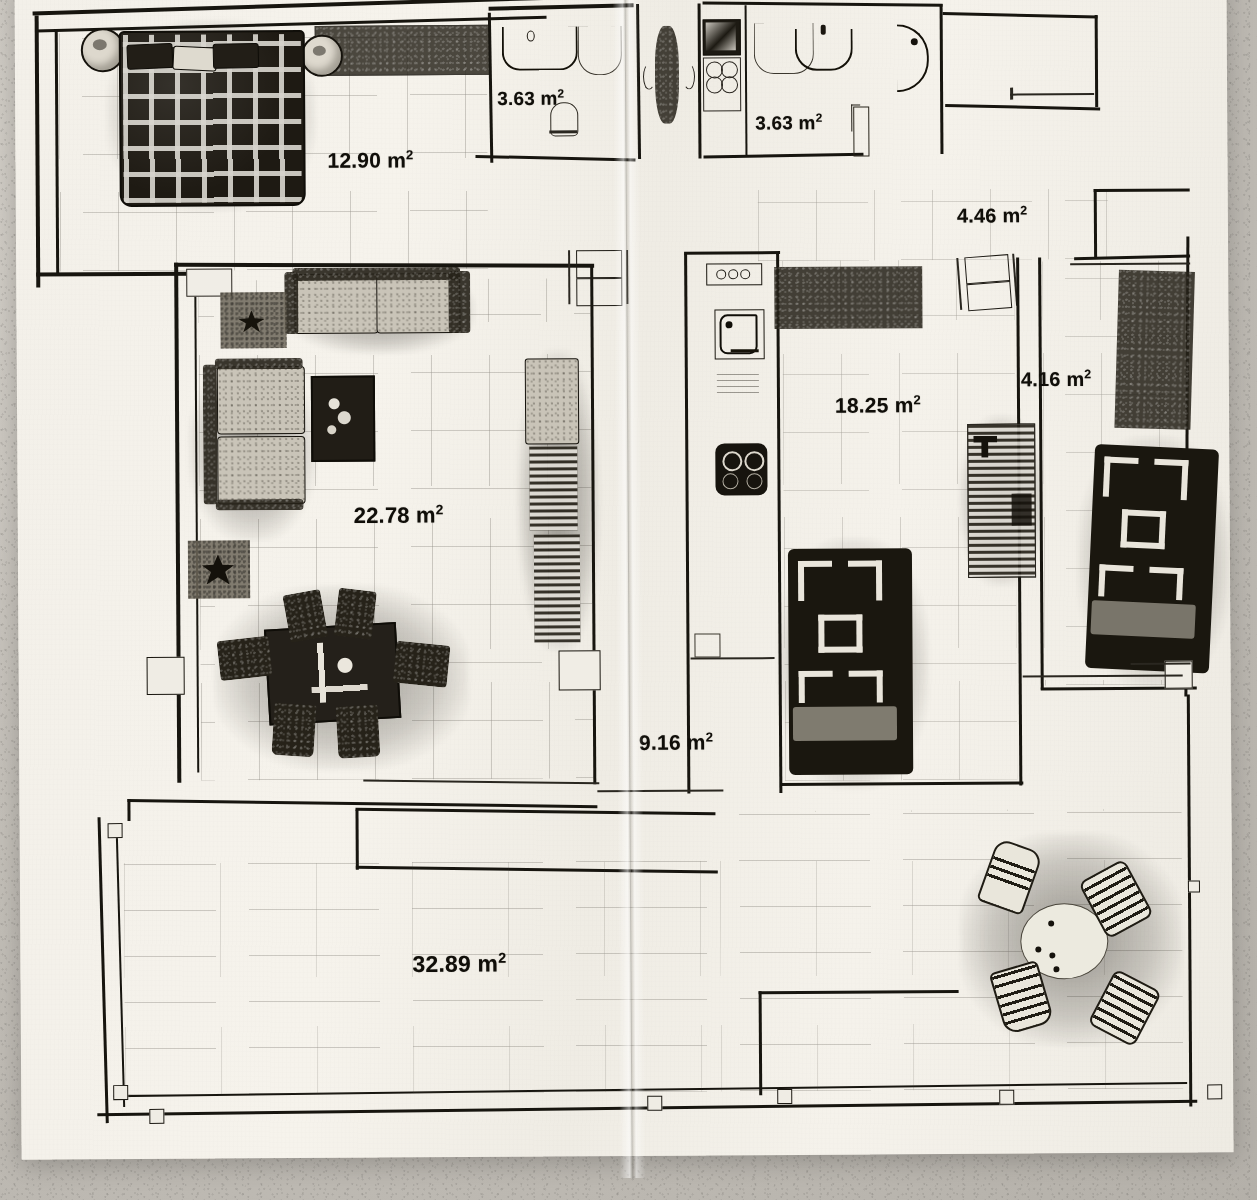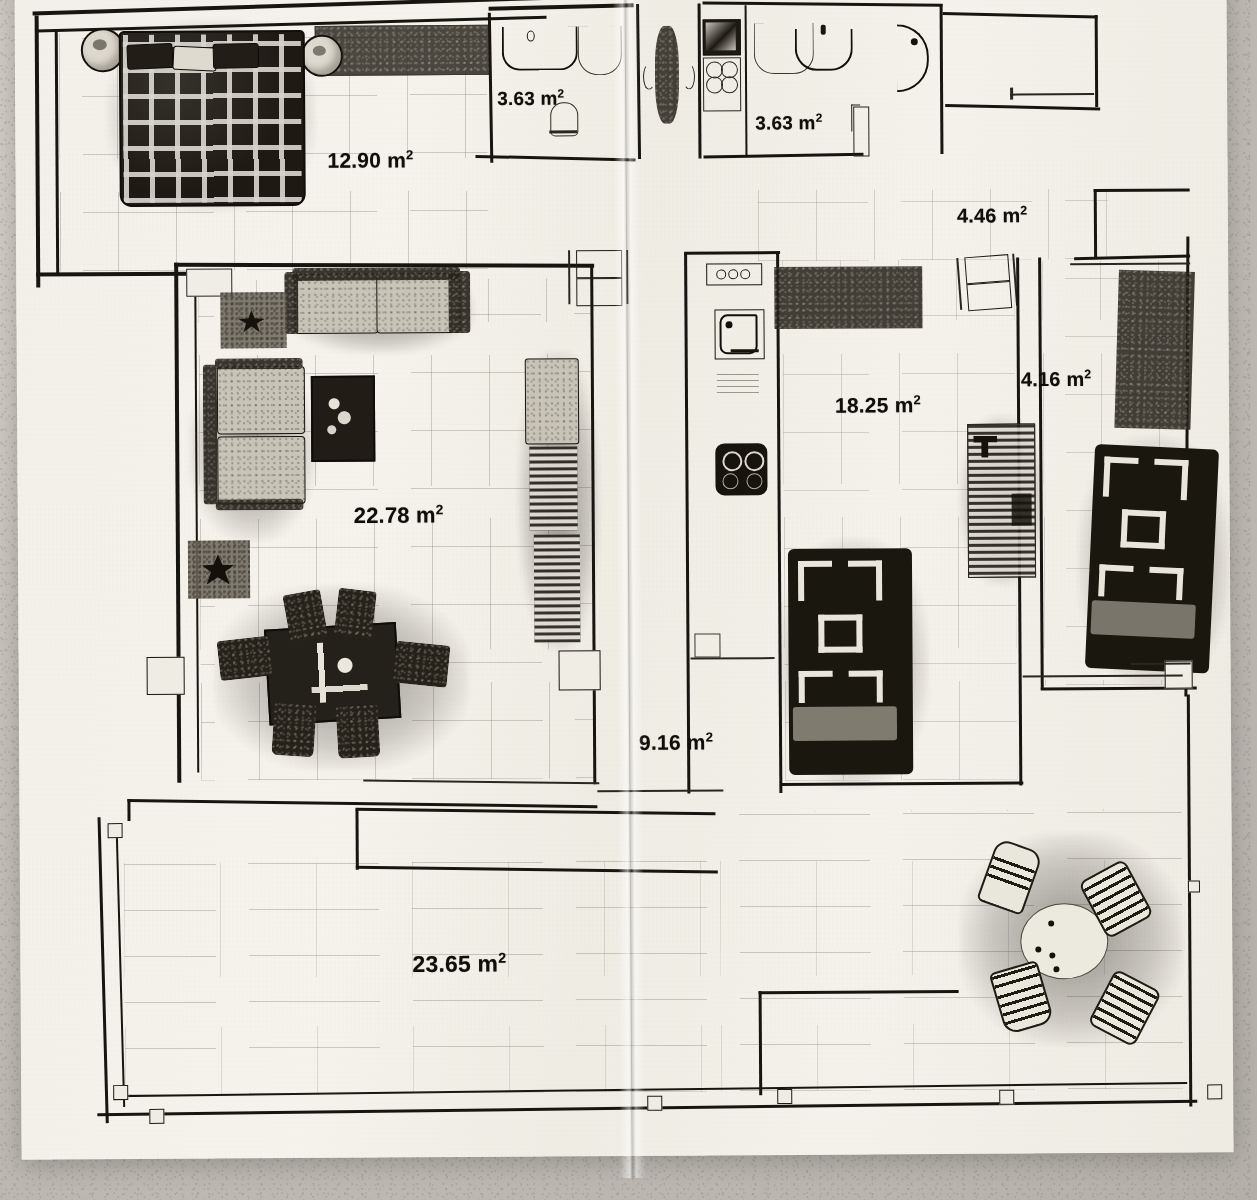--- a/index.html
+++ b/index.html
@@ -434,21 +434,21 @@
                 background:#e9e6db;border:2px solid #1f1c14;transform:rotate(-28deg);
                 background-image:repeating-linear-gradient(0deg, transparent 0 6px, #1f1c14 6px 9px, transparent 9px 15px, #1f1c14 15px 18px, transparent 18px 24px, #1f1c14 24px 27px, transparent 27px 33px, #1f1c14 33px 36px);"></div>
     <div style="position:absolute;left:976px;top:990px;width:46px;height:60px;border-radius:6px 6px 14px 14px;
                 background:#e9e6db;border:2px solid #1f1c14;transform:rotate(-16deg);
                 background-image:repeating-linear-gradient(0deg, transparent 0 8px, #1f1c14 8px 11px, transparent 11px 17px, #1f1c14 17px 20px, transparent 20px 26px, #1f1c14 26px 29px, transparent 29px 35px, #1f1c14 35px 38px);"></div>
     <div style="position:absolute;left:1078px;top:1002px;width:48px;height:58px;border-radius:8px;
                 background:#e9e6db;border:2px solid #1f1c14;transform:rotate(28deg);
                 background-image:repeating-linear-gradient(0deg, transparent 0 6px, #1f1c14 6px 9px, transparent 9px 15px, #1f1c14 15px 18px, transparent 18px 24px, #1f1c14 24px 27px, transparent 27px 33px, #1f1c14 33px 36px);"></div>
 
     <div class="area" style="left:392px;top:971px;font-size:23px;">
-      <span>23.65 m</span><sup>2</sup>
+      <span>32.89 m</span><sup>2</sup>
     </div>
 
     <div class="wall" style="left:108px;top:818px;width:3px;height:22px;"></div>
     <div class="thin" style="left:344px;top:800px;width:236px;height:2.4px;transform:rotate(1deg);transform-origin:left center;"></div>
     <div class="thin" style="left:578px;top:812px;width:126px;height:2.4px;"></div>
     <div class="thin" style="left:1004px;top:700px;width:160px;height:2.4px;"></div>
     <div class="thin" style="left:1112px;top:688px;width:60px;height:2.4px;"></div>
 
     <div id="crease"></div>
     <div id="creaseline"></div>

